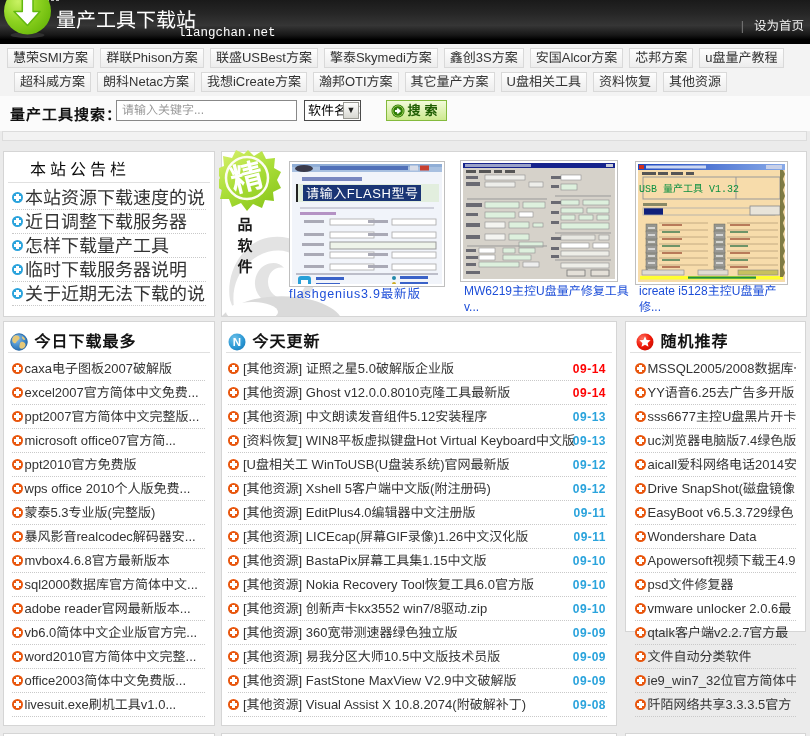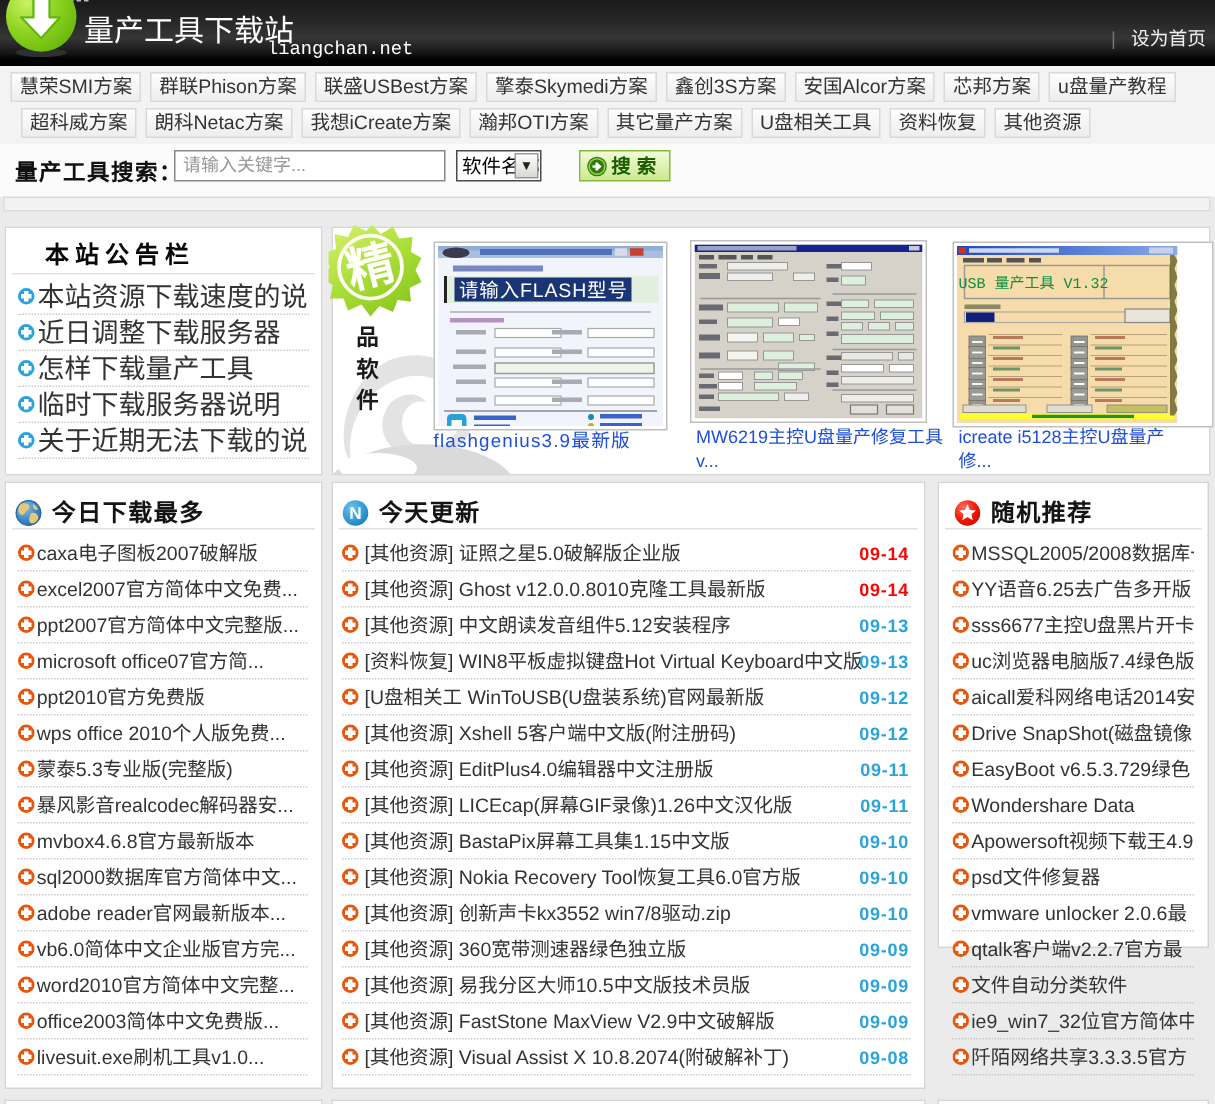--- a/index.html
+++ b/index.html
@@ -25,21 +25,21 @@
 #srch .btn{position:absolute;left:386px;top:4px;width:61px;height:21px;background:linear-gradient(#f2fbda,#cde98f);border:1px solid #84ba3c;color:#1d5c00;font-size:13px;font-weight:normal;line-height:19px;text-align:center;white-space:nowrap}
 #srch .btn b{letter-spacing:4px;margin-left:2px}
 #bar{position:absolute;left:2px;top:131px;width:805px;height:10px;background:#f2f2f2;border:1px solid #dcdcdc}
 .panel{position:absolute;background:#fff;border:1px solid #d5d5d5}
 #announce{left:3px;top:151px;width:212px;height:166px}
 #featured{left:221px;top:151px;width:586px;height:166px}
 #c1{left:3px;top:321px;width:212px;height:405px}
 #c2{left:221px;top:321px;width:396px;height:405px}
 #c3{left:625px;top:321px;width:181px;height:311px}
 .stub{position:absolute;top:733px;height:3px;background:#fff;border:1px solid #d5d5d5;border-bottom:none}
-h2.ann{padding:4px 0 0 26px;font-size:16px;letter-spacing:4px;color:#0a0a0a;font-weight:bold}
+h2.ann{padding:4px 0 0 26px;font-size:16px;letter-spacing:4px;color:#0a0a0a;font-weight:normal}
 .sep{border-top:1px solid #e0e0e0;margin:2px 4px 0 4px}
 ul{list-style:none}
 .alist{margin:3px 8px 0 8px}
 .alist li{position:relative;height:24px;line-height:24px;border-bottom:1px dotted #c9c9c9;padding-left:13px;font-size:18px;color:#333;white-space:nowrap;overflow:hidden}
 .pl{position:absolute;left:0;top:50%;margin-top:-5.5px;width:11px;height:11px;border-radius:6px;background:#2aa3dc}
 .pl:before{content:"";position:absolute;left:2px;top:4.3px;width:7px;height:2.4px;background:#fff}
 .pl:after{content:"";position:absolute;left:4.3px;top:2px;width:2.4px;height:7px;background:#fff}
 .or{background:#e8560d}
 .colh{padding:6px 0 0 6px;height:30px}
 #c3 .colh{padding-left:10px}
@@ -250,21 +250,21 @@
 <line x1="4" y1="36" x2="84" y2="36" stroke="#999"></line>
 <line x1="4" y1="83" x2="84" y2="83" stroke="#999"></line>
 <line x1="92" y1="33" x2="148" y2="33" stroke="#999"></line>
 <line x1="92" y1="70" x2="148" y2="70" stroke="#999"></line>
 <line x1="92" y1="97" x2="148" y2="97" stroke="#999"></line>
 <rect x="104" y="107" width="18" height="6" fill="#e4e0d8" stroke="#777" stroke-width="0.8"></rect>
 <rect x="128" y="107" width="18" height="6" fill="#e4e0d8" stroke="#777" stroke-width="0.8"></rect>
 </svg>
 </div>
 <div class="cap" style="left:242px;top:132px;width:158px;font-size:12px">MW6219主控U盘量产修复工具<br>v...</div>
-<div class="th" style="left:413px;top:9px;width:174px;height:124px">
+<div class="th" style="left:413px;top:9px;width:153px;height:124px">
 <svg width="147" height="118" viewBox="0 0 147 118">
 <rect width="147" height="118" fill="#f7dcab"></rect>
 <defs>
             <linearGradient id="tb3" x1="0" y1="0" x2="1" y2="0">
 <stop offset="0" stop-color="#1e48c0"></stop>
               <stop offset="1" stop-color="#88aae8"></stop>
             </linearGradient>
           </defs>
 <rect width="147" height="6" fill="url(#tb3)"></rect>
 <rect x="1" y="1" width="5" height="4" fill="#d03020"></rect>

